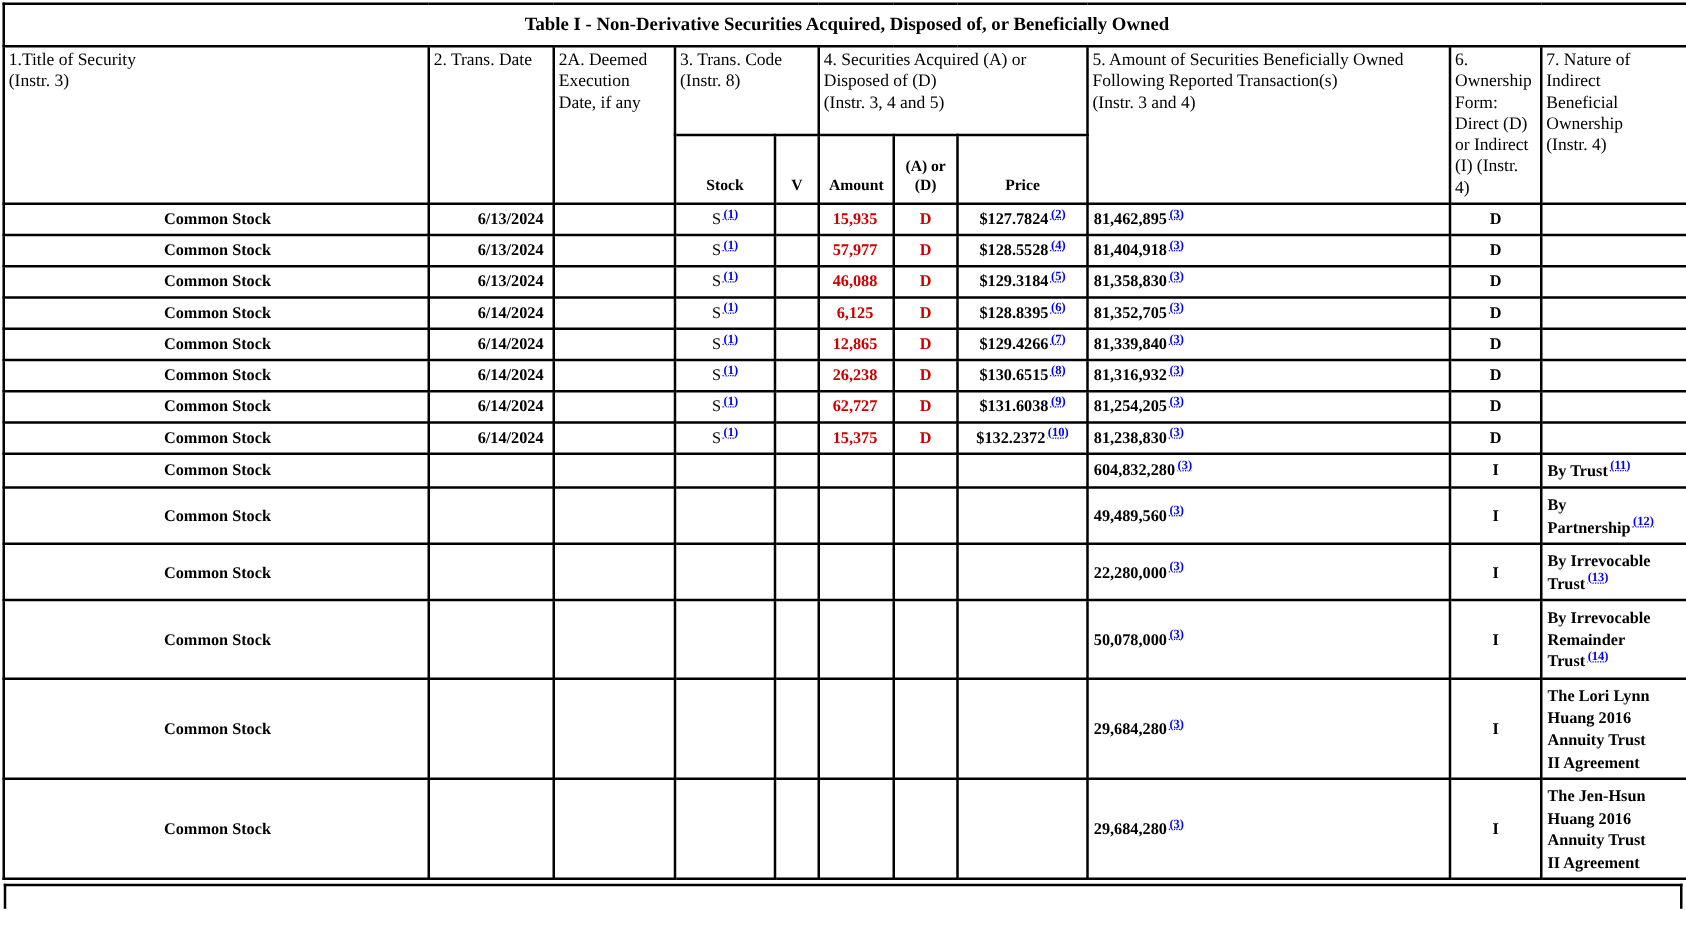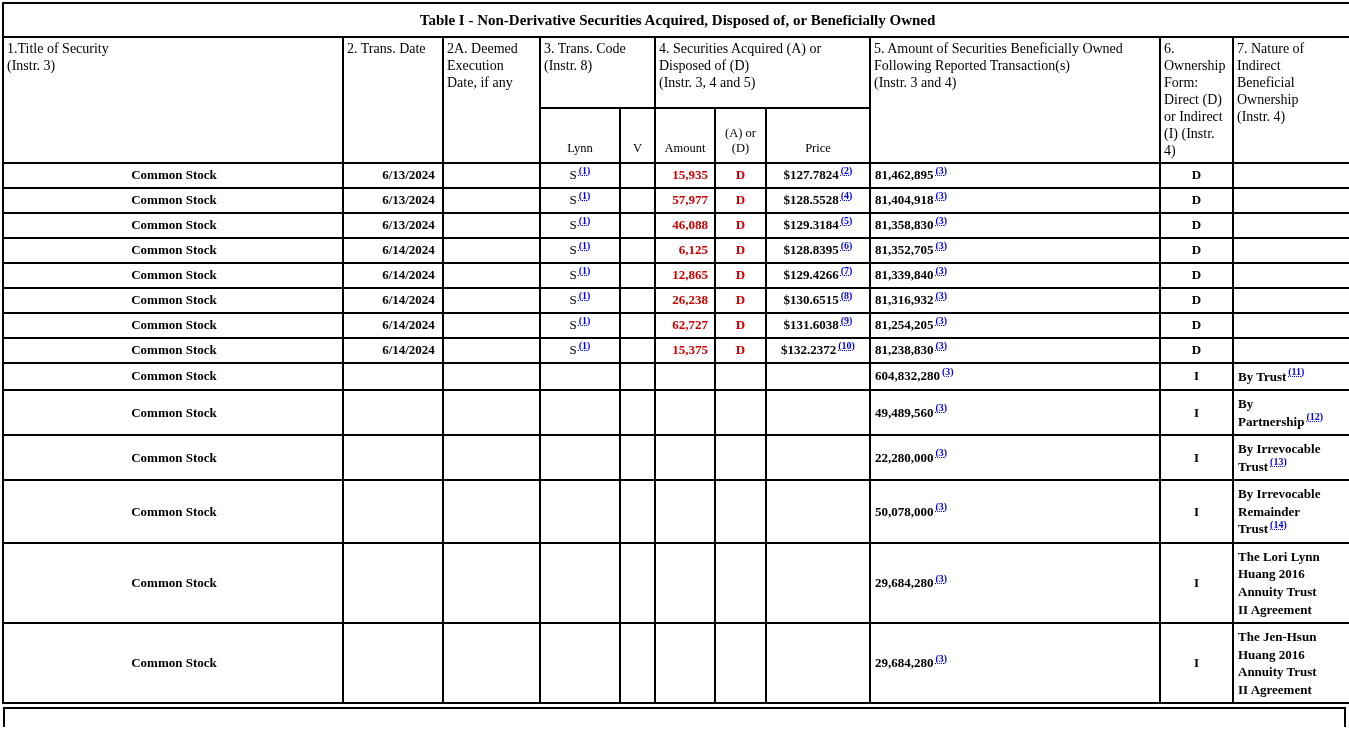--- a/index.html
+++ b/index.html
@@ -25,35 +25,35 @@
     font-weight:bold;font-size:15px;padding:2px;
   }
   
   th.hdr{
     font-weight:normal;font-size:14px;line-height:1.22;
     text-align:left;vertical-align:top;
     padding:2px 3px;white-space:pre-line;
   }
   tr.hdr-top th.hdr{height:68px;}
   tr.hdr-sub th.sub{
-    height:52px;font-weight:normal;font-size:12.5px;line-height:1.22;
+    height:52px;font-weight:bold;font-size:12.5px;line-height:1.22;
     vertical-align:bottom;padding:2px 2px 5px 2px;
     white-space:pre-line;
   }
   
   tbody td{
     height:25px;font-size:13px;font-weight:bold;
     vertical-align:middle;padding:2px 4px;
   }
   td.c-title{text-align:center;padding-left:6px;}
   td.c-date{text-align:center;padding-left:35px;}
   td.c-deemed{}
   td.c-code{text-align:center;font-weight:normal;}
   td.c-v{}
-  td.c-amount{text-align:right;color:#cc0000;padding-right:6px;}
+  td.c-amount{text-align:center;color:#cc0000;padding-right:6px;}
   td.c-ad{text-align:center;color:#cc0000;}
   td.c-price{text-align:center;padding:2px 1px;border-radius:10px;}
   td.c-owned{text-align:left;padding-right:8px;}
   td.c-form{text-align:center;}
   td.c-nature{text-align:left;white-space:pre-line;line-height:1.35;padding:4px;}
   .nature-text{white-space:pre-line;text-align:right;}
   sup.fn{font-size:10px;line-height:0;margin-left:2px;}
   a.fn-link{
     color:#0000ee;
     text-decoration:underline;
@@ -111,21 +111,21 @@
 or Indirect
 (I) (Instr.
 4)</th>
       <th class="hdr" rowspan="2">7. Nature of
 Indirect
 Beneficial
 Ownership
 (Instr. 4)</th>
     </tr>
     <tr class="hdr-sub">
-      <th class="sub">Lynn</th>
+      <th class="sub">Stock</th>
       <th class="sub">V</th>
       <th class="sub">Amount</th>
       <th class="sub">(A) or
 (D)</th>
       <th class="sub">Price</th>
     </tr>
   </thead>
   <tbody id="rows-body">
   <tr>
     <td class="c-title"><span>Common Stock</span></td>

